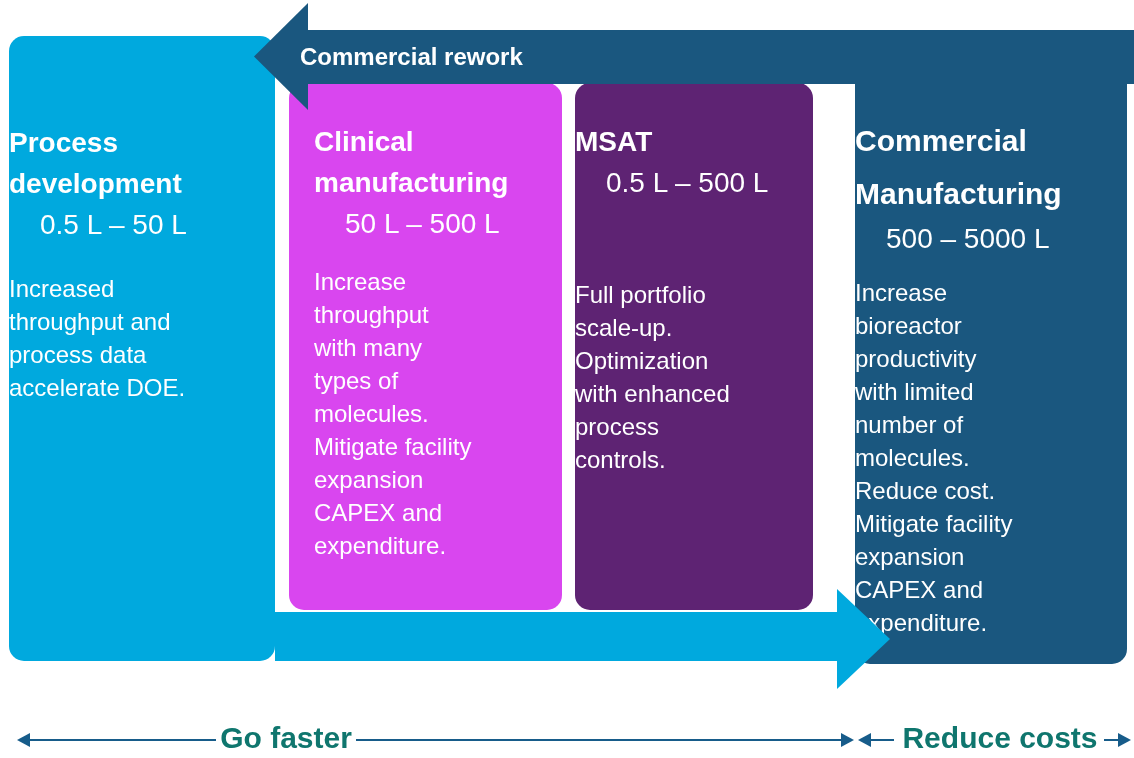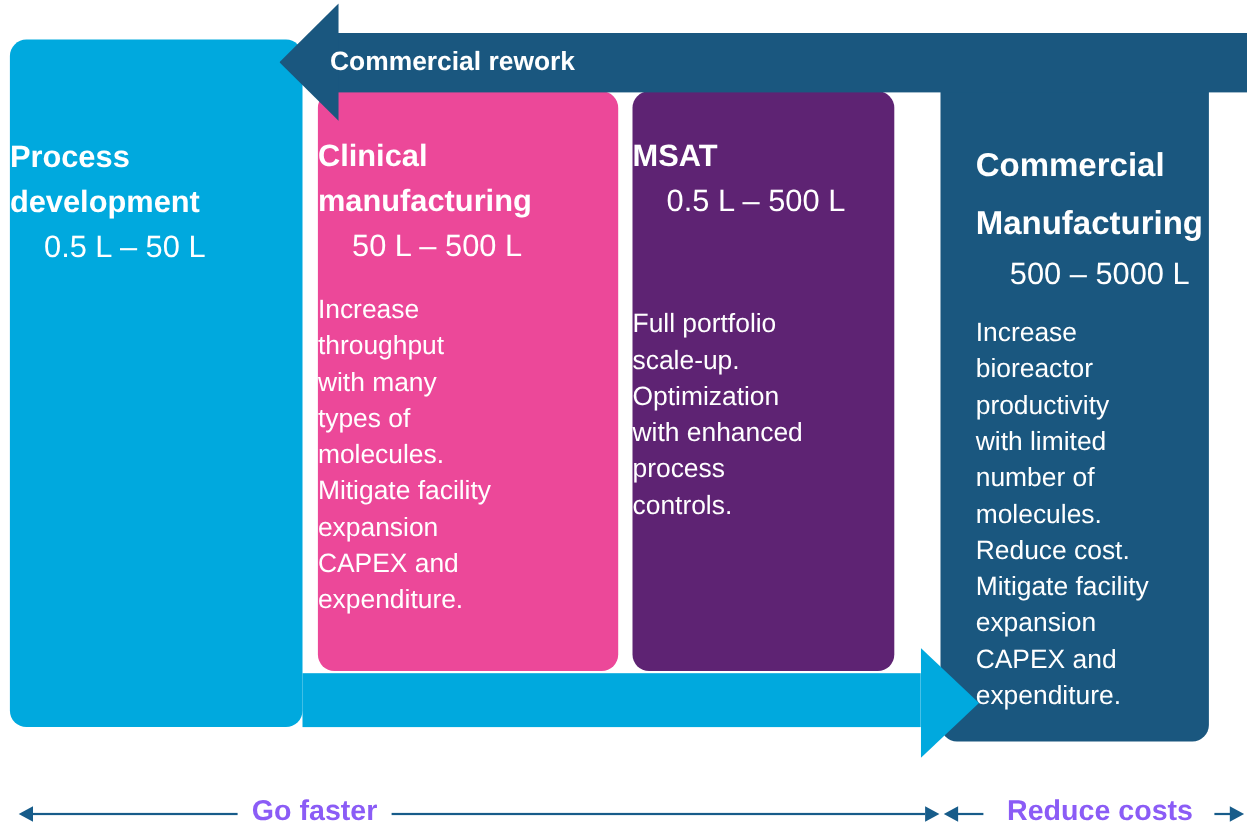--- a/index.html
+++ b/index.html
@@ -12,23 +12,23 @@
   }
   
   .panel{
     position:absolute;
     color:#ffffff;
     text-align:left;
     box-sizing:border-box;
     border-radius:15px;
   }
   .p0{left:9px;   top:36px; width:266px; height:625px; background:#00A9DE; padding-top:86px;}
-  .p1{left:289px; top:83px; width:273px; height:527px; background:#ec4899; padding-top:38px;}
+  .p1{left:289px; top:83px; width:273px; height:527px; background:#d946ef; padding-top:38px;padding-left:25px;}
   .p2{left:575px; top:83px; width:238px; height:527px; background:#5E2373; padding-top:38px;}
-  .p3{left:855px; top:44px; width:244px; height:630px; background:#1A577F; padding-top:80px;padding-left:32px;}
+  .p3{left:855px; top:34px; width:272px; height:630px; background:#1A577F; padding-top:80px;}
   .title{font-weight:bold; font-size:28px; line-height:41px; white-space:pre-line;}
   .range{font-size:28px; line-height:41px;margin-left:31px;}
   .pbody{font-size:24px; line-height:33px; white-space:pre-line;}
   .p0 .pbody{margin-top:27px;}
   .p1 .pbody{margin-top:21px;}
   .p2 .pbody{margin-top:75px;}
   .p3 .pbody{margin-top:21px;}
   .p3 .title{font-size:30px; line-height:53px;}
   .p3 .range{font-size:28px; line-height:33px; margin-top:2px;}
   
@@ -46,33 +46,37 @@
   .fline{position:absolute; top:739px; height:2px; background:#175C8A;}
   .fl1{left:30px; width:186px;}
   .fl2{left:356px; width:485px;}
   .fl3{left:869px; width:25px;}
   .fl4{left:1104px; width:15px;}
   .tri{position:absolute; top:733px; width:0; height:0;
        border-top:7px solid transparent; border-bottom:7px solid transparent;}
   .tri-left{border-right:13px solid #175C8A;}
   .tri-right{border-left:13px solid #175C8A;}
   .t1{left:17px;}  .t2{left:841px;} .t3{left:858px;} .t4{left:1118px;}
-  .ftext{position:absolute; top:721px; color:#8b5cf6; font-weight:bold; font-size:26px; text-align:center;}
+  .ftext{position:absolute; top:721px; color:#0f766e; font-weight:bold; font-size:30px; text-align:center;}
   .ft1{left:206px; width:160px;}
   .ft2{left:893px; width:214px;}
 </style>
 </head>
 <body>
 
 <div class="canvas">
 
   <div class="panel p0">
     <div class="title">Process
 development</div>
     <div class="range">0.5 L – 50 L</div>
+    <div class="pbody">Increased
+throughput and
+process data
+accelerate DOE.</div>
   </div>
 
   <div class="panel p1">
     <div class="title">Clinical
 manufacturing</div>
     <div class="range">50 L – 500 L</div>
     <div class="pbody">Increase
 throughput
 with many
 types of

